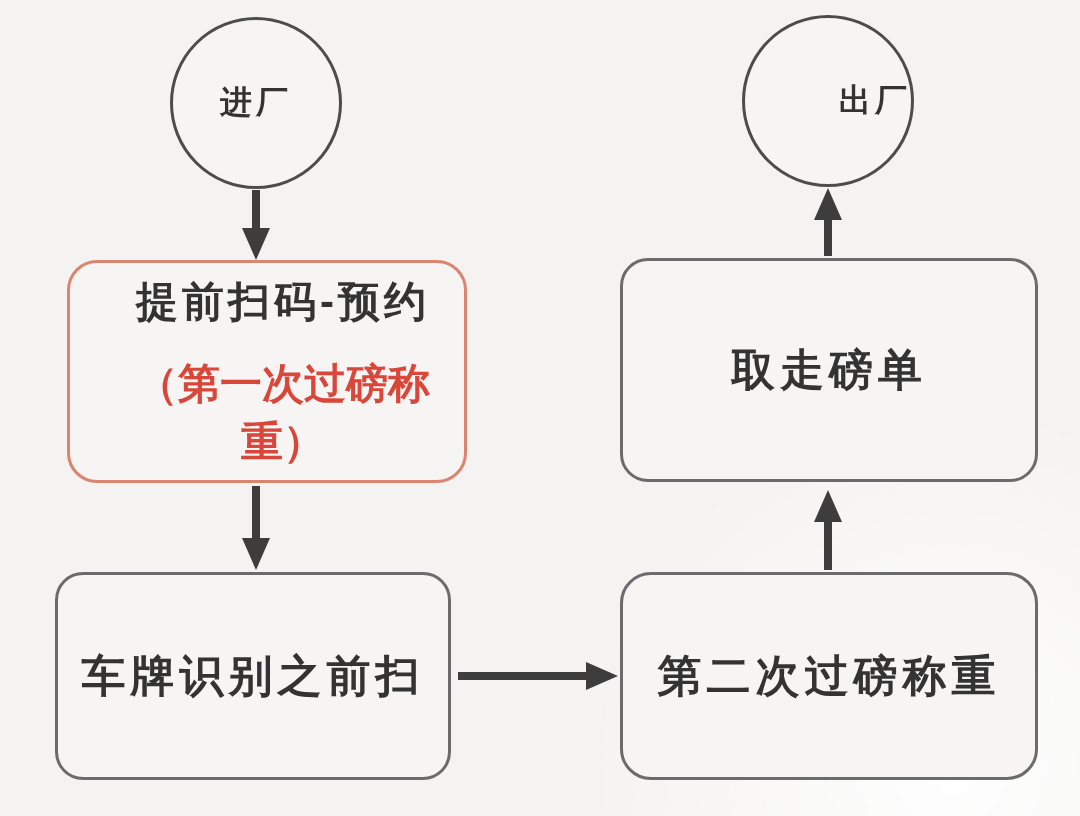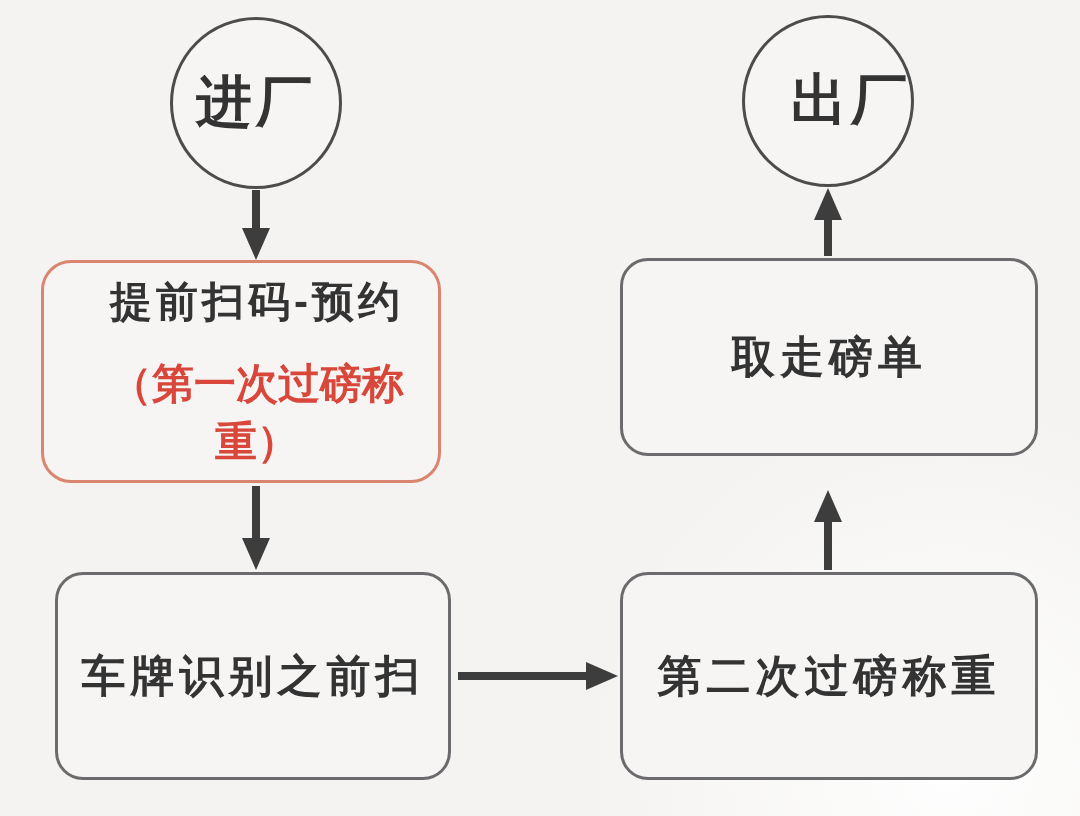--- a/index.html
+++ b/index.html
@@ -34,45 +34,45 @@
     box-sizing: border-box;
     background: var(--node-bg, #f6f5f4);
     color: var(--text-dark, #333);
     font-weight: 700;
     text-align: center;
   }
   .circle {
     width: 172px; height: 172px;
     border-radius: 50%;
     border: 3px solid var(--circle-border, #4c4c4c);
-    font-size: 56px;
+    font-size: 32px;
     letter-spacing: 4px;
   }
   .rect {
     border-radius: 28px;
     border: 3px solid var(--gray-border, #6b6b6b);
     font-size: 44px;
     letter-spacing: 5px;
   }
   .rect.red {
     border-color: var(--red-border, #d98570);
     border-radius: 30px;
     letter-spacing: 0;
     gap: 24px;
   }
   .scan-line1 { font-size: 42px; letter-spacing: 4px; color: var(--text-dark, #333); line-height: 58px; }
   .scan-line2 { font-size: 42px; letter-spacing: 0px; color: var(--text-red, #d8473a); line-height: 58px; }
 
   
   #node-enter  { left: 170px; top: 17px;  }
   #node-exit   { left: 742px; top: 15px; align-items: flex-end;  }
-  #node-scan   { left: 41px;  top: 260px; width: 400px; height: 223px; padding-left: 32px; }
+  #node-scan   { left: 67px;  top: 260px; width: 400px; height: 223px; padding-left: 32px; }
   #node-weigh1 { left: 55px;  top: 572px; width: 396px; height: 208px; }
-  #node-weigh2 { left: 620px; top: 572px; width: 418px; height: 208px; }
-  #node-slip   { left: 620px; top: 258px; width: 418px; height: 198px; }
+  #node-weigh2 { left: 620px; top: 572px; width: 418px; height: 208px; border-radius: 31px; }
+  #node-slip   { left: 620px; top: 258px; width: 418px; height: 224px; }
 </style>
 </head>
 <body>
 
 <div class="canvas">
 
   <svg class="edges" viewBox="0 0 1080 816" xmlns="http://www.w3.org/2000/svg">
 
     <g>
       <line class="edge-shaft" x1="256" y1="190" x2="256" y2="234"></line>

